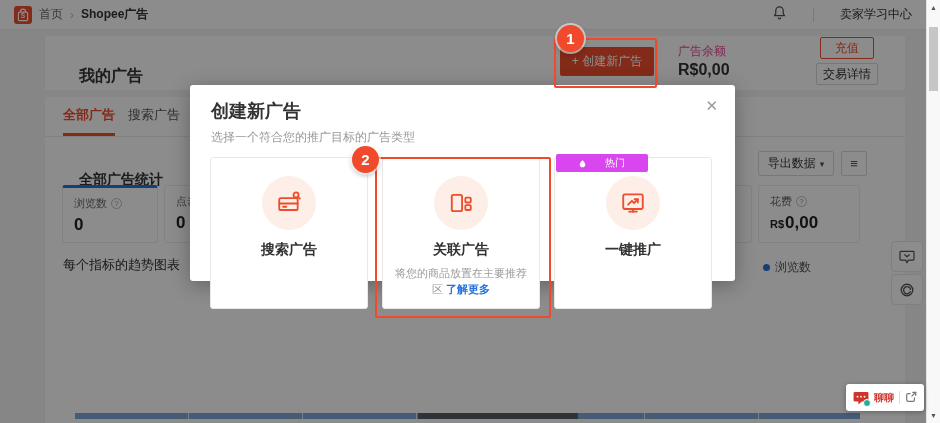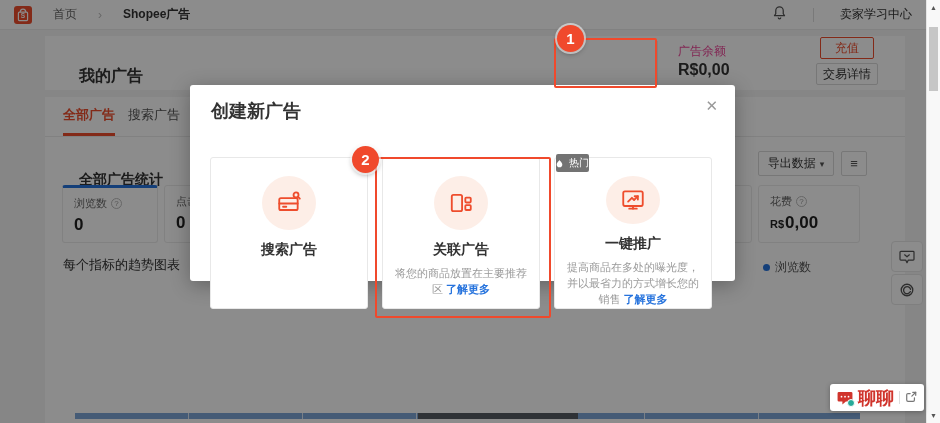--- a/index.html
+++ b/index.html
@@ -1,21 +1,21 @@
 <!DOCTYPE html>
 <html><head>
 <meta charset="utf-8">
 <style>
   html,body{margin:0;padding:0;background:#fff;}
   #app{position:relative;width:940px;height:423px;background:#f5f5f5;overflow:hidden;
        font-family:"Liberation Sans","DejaVu Sans",sans-serif;-webkit-font-smoothing:antialiased;}
   
   .topbar{position:absolute;left:0;top:0;width:926px;height:30px;background:#fff;border-bottom:1px solid #ececec;
           display:flex;align-items:center;justify-content:space-between;padding:0 14px;box-sizing:border-box;}
-  .tb-left{display:flex;align-items:center;gap:21px;}
+  .tb-left{display:flex;align-items:center;gap:7px;}
   .logo svg{display:block;}
   .crumb-home{font-size:12px;color:#666;cursor:pointer;}
   .crumb-sep{font-size:12px;color:#bbb;}
   .crumb-cur{font-size:12px;color:#333;font-weight:bold;}
   .tb-right{display:flex;align-items:center;gap:26px;}
   .tb-div{width:1px;height:14px;background:#ddd;}
   .learn{font-size:12px;color:#333;cursor:pointer;}
   
   .top-card{position:absolute;left:45px;top:36px;width:860px;height:54px;background:#fff;}
   .page-title{position:absolute;left:18px;top:14px;margin:16px;font-size:16px;font-weight:600;color:#333;}
@@ -72,37 +72,37 @@
   .modal-sub{position:absolute;left:21px;top:44px;margin:0;font-size:12px;color:#999;}
   .close{position:absolute;right:17px;top:12px;font-size:15px;color:#999;cursor:pointer;}
   .mcards{position:absolute;left:20px;top:72px;display:flex;gap:14px;}
   .mcard{width:158px;height:152px;background:#fff;border:1px solid #e8e8e8;border-radius:3px;box-sizing:border-box;
          display:flex;flex-direction:column;align-items:center;cursor:pointer;}
   .mc-icon-wrap{margin-top:18px;width:54px;height:54px;border-radius:50%;background:#fdeee7;
                 display:flex;align-items:center;justify-content:center;}
   .mc-title{margin-top:11px;font-size:14px;font-weight:bold;color:#333;}
   .mc-desc{margin-top:7px;padding:0 10px;font-size:11px;color:#999;text-align:center;line-height:1.45;}
   .learn-link{color:#2673dd;font-weight:bold;cursor:pointer;}
-  .hot-tag{position:absolute;left:366px;top:69px;background:#737373;color:#fff;font-size:10px;border-radius:2px;
-           padding:2px 0;display:flex;align-items:center;gap:6px;z-index:2;}
+  .hot-tag{position:absolute;left:366px;top:69px;background:#d946ef;color:#fff;font-size:10px;border-radius:2px;
+           padding:2px 23px;display:flex;align-items:center;gap:19px;z-index:2;}
   
   .ann-rect{position:absolute;border:2px solid #f0492c;border-radius:2px;z-index:30;}
   .r1{left:554px;top:38px;width:99px;height:46px;}
   .r2{left:375px;top:157px;width:172px;height:157px;}
   .ann-badge{position:absolute;z-index:31;width:27px;height:27px;border-radius:50%;background:#f0492c;color:#fff;
              font-size:15px;font-weight:bold;display:flex;align-items:center;justify-content:center;
              box-shadow:0 0 0 2px rgba(255,255,255,0.55),0 2px 5px rgba(0,0,0,0.35);}
   .b1{left:557px;top:25px;}
   .b2{left:352px;top:146px;}
   
   .chat-pill{position:absolute;right:16px;top:384px;height:27px;background:#fff;border-radius:3px;z-index:25;
              display:flex;align-items:center;padding:0 7px;gap:5px;box-shadow:0 1px 5px rgba(0,0,0,0.3);cursor:pointer;}
   .chat-ic{position:relative;width:16px;height:14px;}
   .gdot{position:absolute;right:-2px;bottom:-2px;width:6px;height:6px;background:#26aa99;border-radius:50%;border:1px solid #fff;}
-  .chat-label{font-size:18px;font-weight:bold;color:#d0342c;}
+  .chat-label{font-size:10px;font-weight:bold;color:#d0342c;}
   .pill-div{width:1px;height:13px;background:#ddd;}
   
   .scrollbar{position:absolute;right:0;top:0;width:14px;height:423px;background:#f8f8f8;border-left:1px solid #e5e5e5;
              box-sizing:border-box;z-index:15;}
   .sb-up,.sb-down{position:absolute;left:0;width:13px;text-align:center;font-size:7px;color:#555;cursor:pointer;}
   .sb-up{top:4px;}
   .sb-down{bottom:4px;}
   .sb-thumb{position:absolute;left:2px;top:27px;width:9px;height:64px;background:#c6c6c6;cursor:pointer;}
 </style>
 </head>
@@ -131,20 +131,21 @@
             <path d="M10 20a2 2 0 0 0 4 0"></path>
           </svg>
       </span>
       <span class="tb-div"></span>
       <span class="learn">卖家学习中心</span>
     </div>
   </header>
 
   <section class="top-card">
     <h1 class="page-title">我的广告</h1>
+    <button class="create-btn">+ 创建新广告</button>
     <div class="vdiv"></div>
     <div class="bal-label">广告余额</div>
     <div class="bal-amount">R$0,00</div>
     <button class="topup">充值</button>
     <button class="trans">交易详情</button>
   </section>
 
   <section class="main-card">
     <nav class="tabs">
       <span class="tab active">全部广告</span>
@@ -205,20 +206,21 @@
           <circle cx="9" cy="9" r="6.5"></circle>
           <path d="M12.8 10.8a4 4 0 1 1 .2-2.6"></path>
         </svg>
     </div>
   </div>
 
   <div class="overlay"></div>
 
   <div class="modal">
     <h2 class="modal-title">创建新广告</h2>
+    <p class="modal-sub">选择一个符合您的推广目标的广告类型</p>
     <span class="close">✕</span>
 
     <div class="mcards">
       <div class="mcard">
         <div class="mc-icon-wrap">
           <svg width="26" height="26" viewBox="0 0 24 24" fill="none" stroke="#ee4d2d" stroke-width="1.7" stroke-linecap="round">
               <rect x="3" y="7.5" width="17" height="11" rx="1.5"></rect>
               <path d="M3 12.5h17"></path>
               <path d="M6.5 15.5h3"></path>
               <circle cx="18.5" cy="4.5" r="2.3"></circle>
@@ -247,24 +249,20 @@
         <div class="mc-icon-wrap">
           <svg width="26" height="26" viewBox="0 0 24 24" fill="none" stroke="#ee4d2d" stroke-width="1.7" stroke-linecap="round" stroke-linejoin="round">
               <rect x="3" y="4" width="18" height="13.5" rx="1.5"></rect>
               <path d="M7.5 13.5 11 10l2 2 3.5-3.5"></path>
               <path d="M13.5 8.5h3v3"></path>
               <path d="M12 17.5v2.5"></path>
               <path d="M8.5 20h7"></path>
             </svg>
         </div>
         <div class="mc-title">一键推广</div>
-        <div class="mc-desc">
-          <span>提高商品在多处的曝光度，并以最省力的方式增长您的销售</span>
-          <span class="learn-link">了解更多</span>
-        </div>
       </div>
     </div>
 
     <span class="hot-tag">
       <svg width="7" height="9" viewBox="0 0 10 12" fill="#fff">
           <path d="M5 0C5.5 2.5 1 4 1 7.5A4 4 0 0 0 9 7.5C9 4 4.5 2.5 5 0Z"></path>
         </svg>
       <span>热门</span>
     </span>
   </div>

